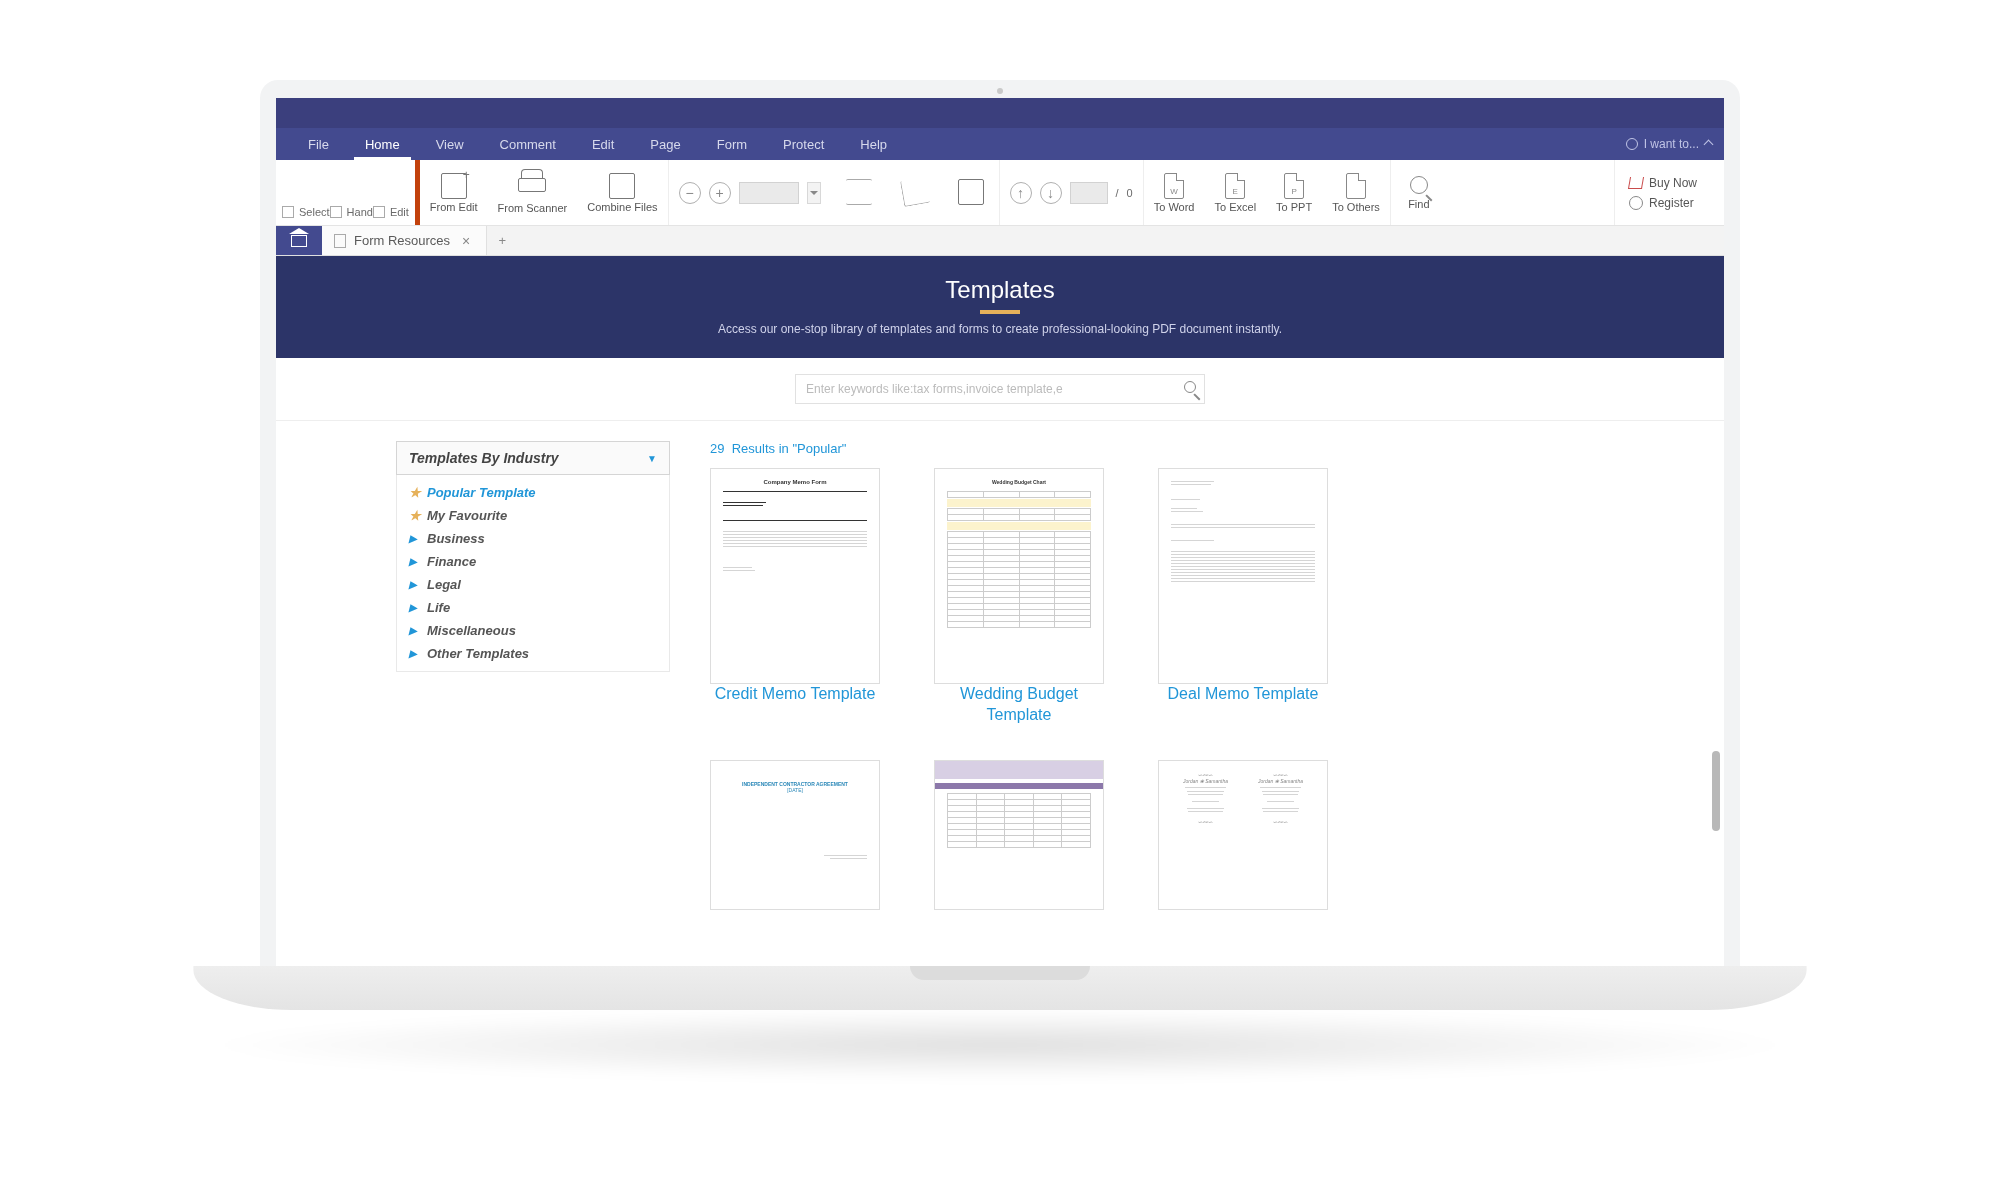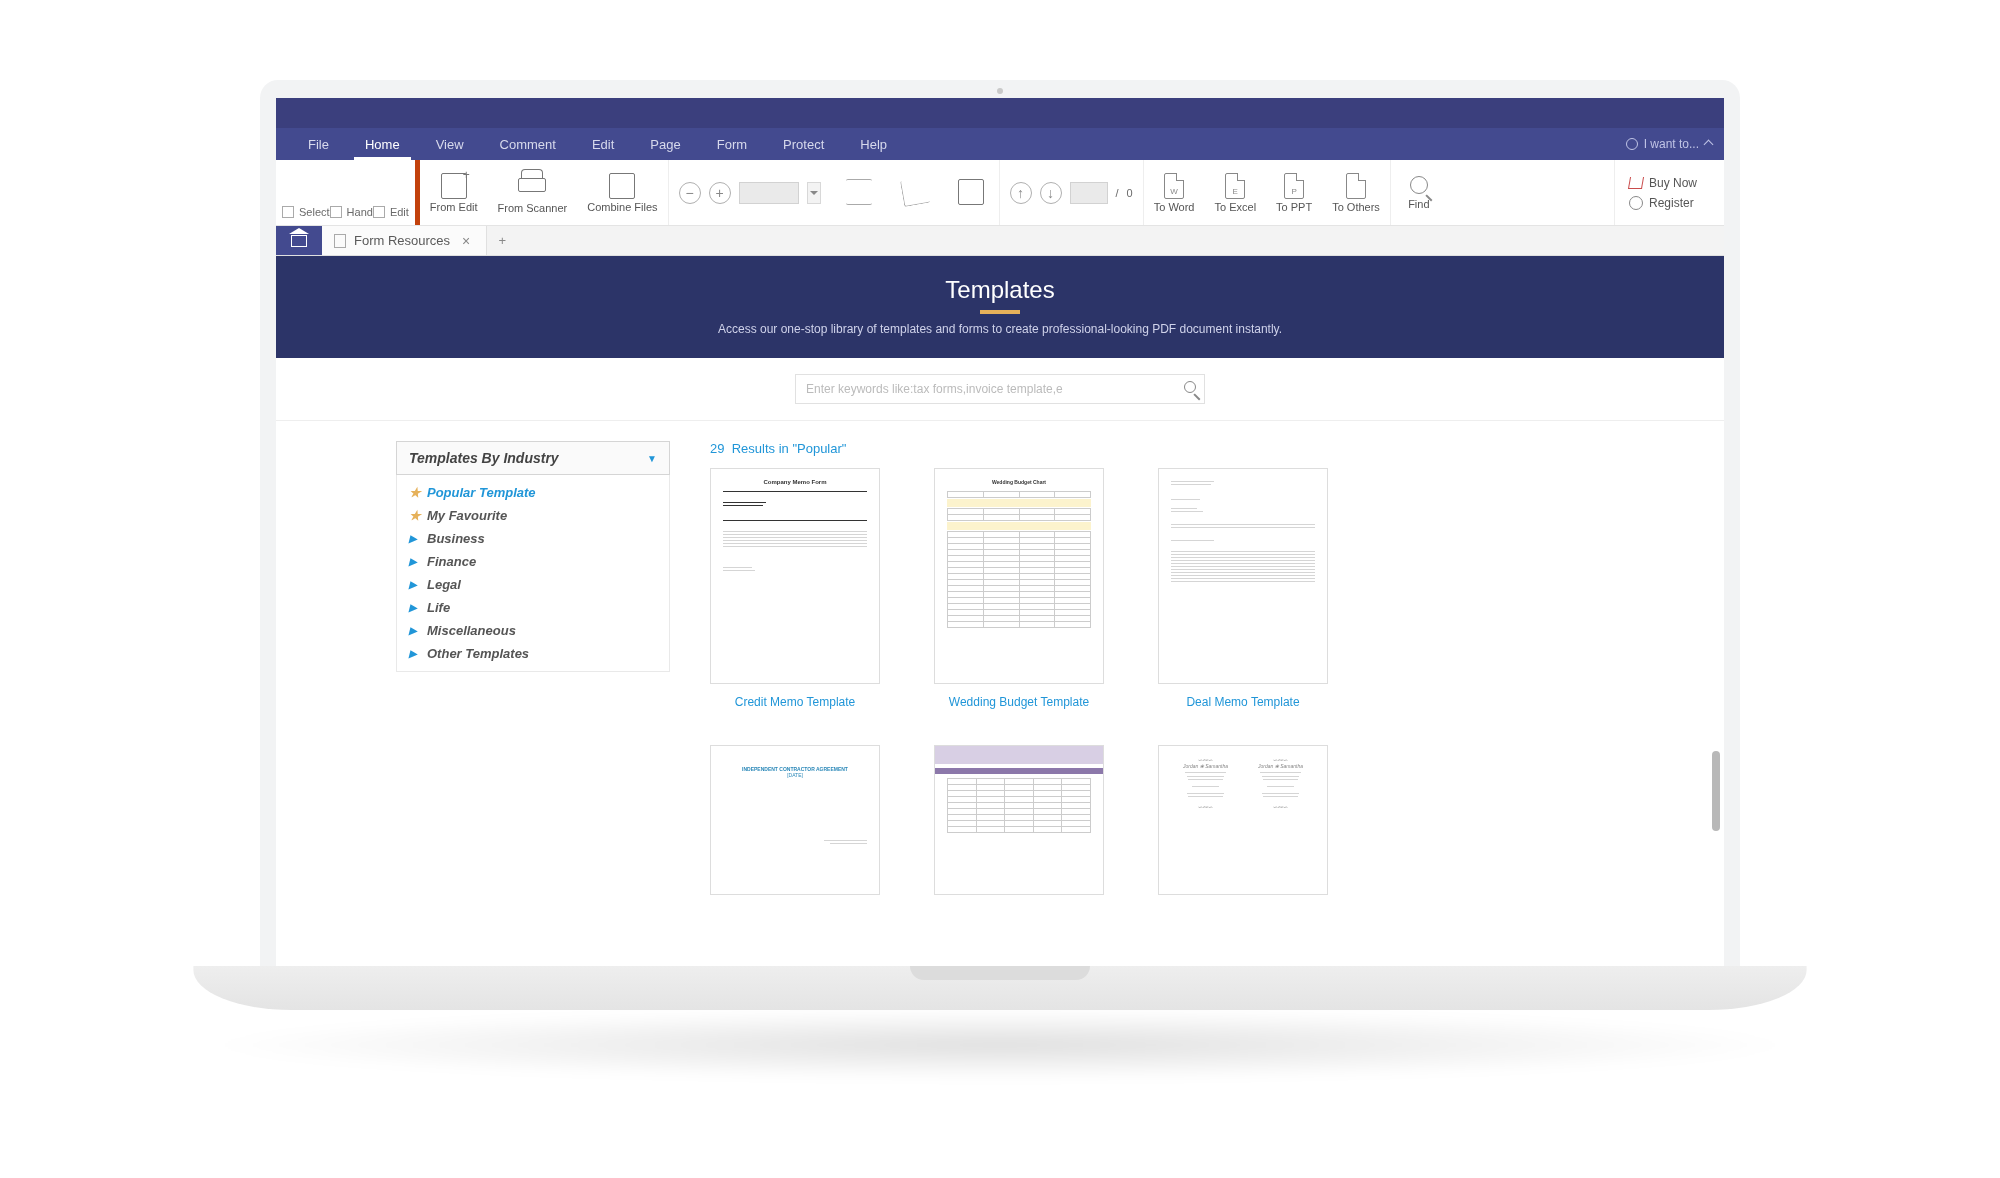--- a/index.html
+++ b/index.html
@@ -497,24 +497,24 @@
     height: 216px;
     border: 1px solid #ddd;
     background: #fff;
     padding: 10px 12px;
     font-size: 4px;
     color: #888;
     overflow: hidden;
     position: relative;
   }
   .card .cap {
-    font-size: 12px;
+    font-size: 16px;
     color: #2196d8;
     text-align: center;
-    margin-top: 11px;
+    margin-top: 0;
     line-height: 1.3;
   }
   
   .thumb .tline { height: 1px; background:#333; margin: 2px 0; }
   .thumb .tfaint { height: 1px; background:#d5d5d5; margin: 2px 0; }
   .thumb .bigtxt { font-size:6px; font-weight:700; text-align:center; color:#333; margin-bottom:6px; }
   .thumb .yellow { background:#fcf3cd; height:8px; margin:1px 0; }
   .thumb .tabletbl { width:100%; border-collapse: collapse; }
   .thumb .tabletbl td { border: 0.5px solid #ccc; height: 6px; }
 

